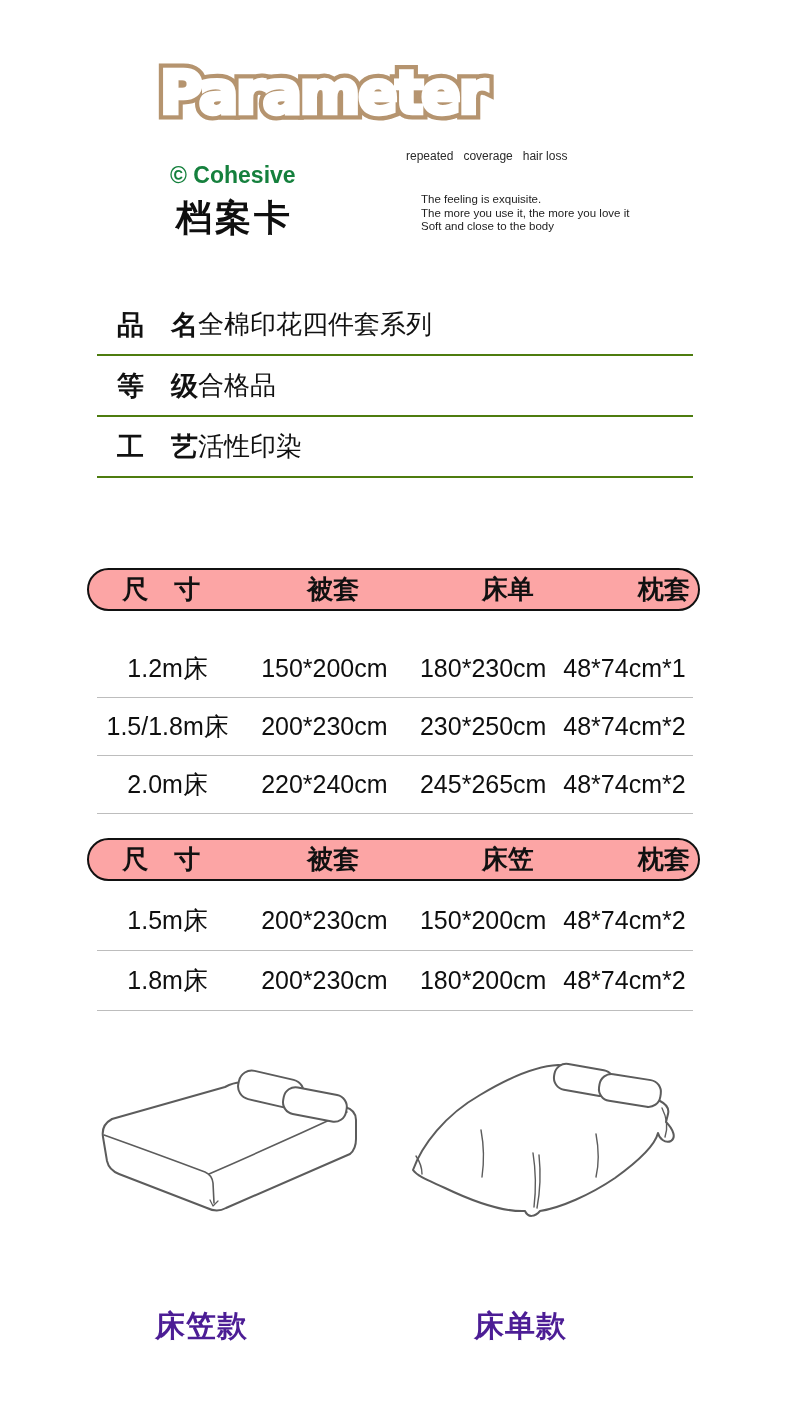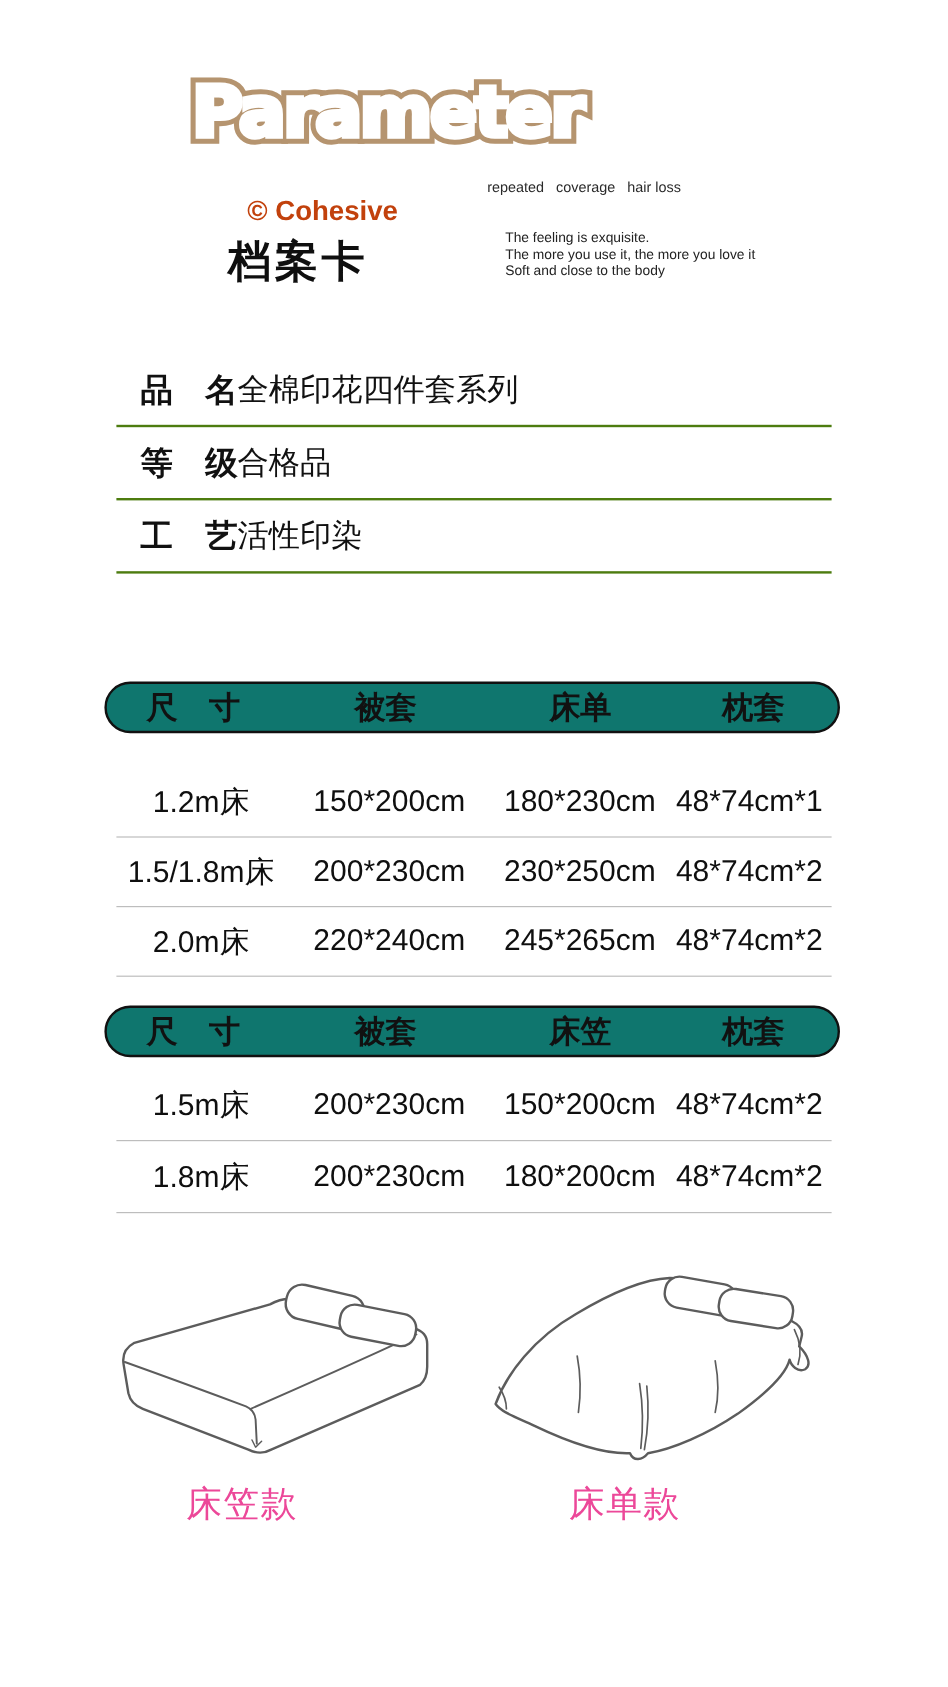--- a/index.html
+++ b/index.html
@@ -6,58 +6,58 @@
   .canvas{position:relative;width:708px;height:1406px;background:#fff;overflow:hidden;
           font-family:"Liberation Sans","DejaVu Sans",sans-serif;color:#111;}
 
   
   .bubble{position:absolute;left:160px;top:64px;font-size:58px;font-weight:800;
           letter-spacing:-2px;line-height:1;white-space:nowrap;
           font-family:"DejaVu Sans","Liberation Sans",sans-serif;}
   .bubble .stroke{color:#b5946f;-webkit-text-stroke:13px #b5946f;}
   .bubble .fill{position:absolute;left:0;top:0;color:#fff;-webkit-text-stroke:4.5px #fff;}
 
-  .brand{position:absolute;left:170px;top:162px;font-size:23px;font-weight:600;color:#c2410c;margin-left:36px;}
-  .card-label{position:absolute;left:190px;top:194px;font-size:36px;font-weight:700;
+  .brand{position:absolute;left:170px;top:162px;font-size:23px;font-weight:600;color:#15803d;}
+  .card-label{position:absolute;left:176px;top:194px;font-size:36px;font-weight:700;
               letter-spacing:3px;color:#0f0f0f;}
 
   .keywords{position:absolute;left:406px;top:149px;display:flex;gap:10px;
             font-size:12px;color:#2a2a2a;}
   .tagline{position:absolute;left:421px;top:193px;font-size:11.5px;line-height:13.5px;color:#222;}
 
   
   .specs{position:absolute;left:97px;top:295px;width:596px;}
   .spec-row{height:59px;display:flex;justify-content:flex-start;align-items:center;
             border-bottom:2px solid #4d7c0f;}
   .spec-label{font-size:27px;font-weight:600;padding-left:20px;}
   .spec-value{font-size:26px;font-weight:500;padding-right:18px;}
 
   
   .pill{position:absolute;left:87px;width:613px;height:43px;box-sizing:border-box;
         border:2.5px solid #111;border-radius:23px;display:grid;
         grid-template-columns:23.7% 28.9% 24.4% 23%;align-items:center;text-align:center;
-        font-size:26px;font-weight:600;background:#0f766e;}
+        font-size:26px;font-weight:600;background:#fca5a5;gap:12px;}
   .pill-1{top:568px;}
   .pill-2{top:838px;}
 
   
   .tbody{position:absolute;left:97px;width:596px;}
   .tbody-1{top:640px;}
   .tbody-2{top:891px;}
   .trow{display:grid;grid-template-columns:23.7% 28.9% 24.4% 23%;align-items:center;
         text-align:center;height:57px;border-bottom:1.5px solid #bdbdbd;
         font-size:25px;font-weight:500;color:#0f0f0f;}
   .tbody-2 .trow{height:59px;}
 
   
   .bed{position:absolute;}
   .bed-left{left:95px;top:1055px;}
   .bed-right{left:400px;top:1050px;}
-  .bed-label{position:absolute;top:1233px;font-size:30px;font-weight:400;
-             letter-spacing:1px;color:#ec4899;}
+  .bed-label{position:absolute;top:1306px;font-size:30px;font-weight:700;
+             letter-spacing:1px;color:#4c1d95;}
   .bed-label-left{left:155px;}
   .bed-label-right{left:474px;}
 </style>
 </head>
 <body>
 
 <div class="canvas">
 
   <div class="bubble">
     <span class="stroke">Parameter</span>

